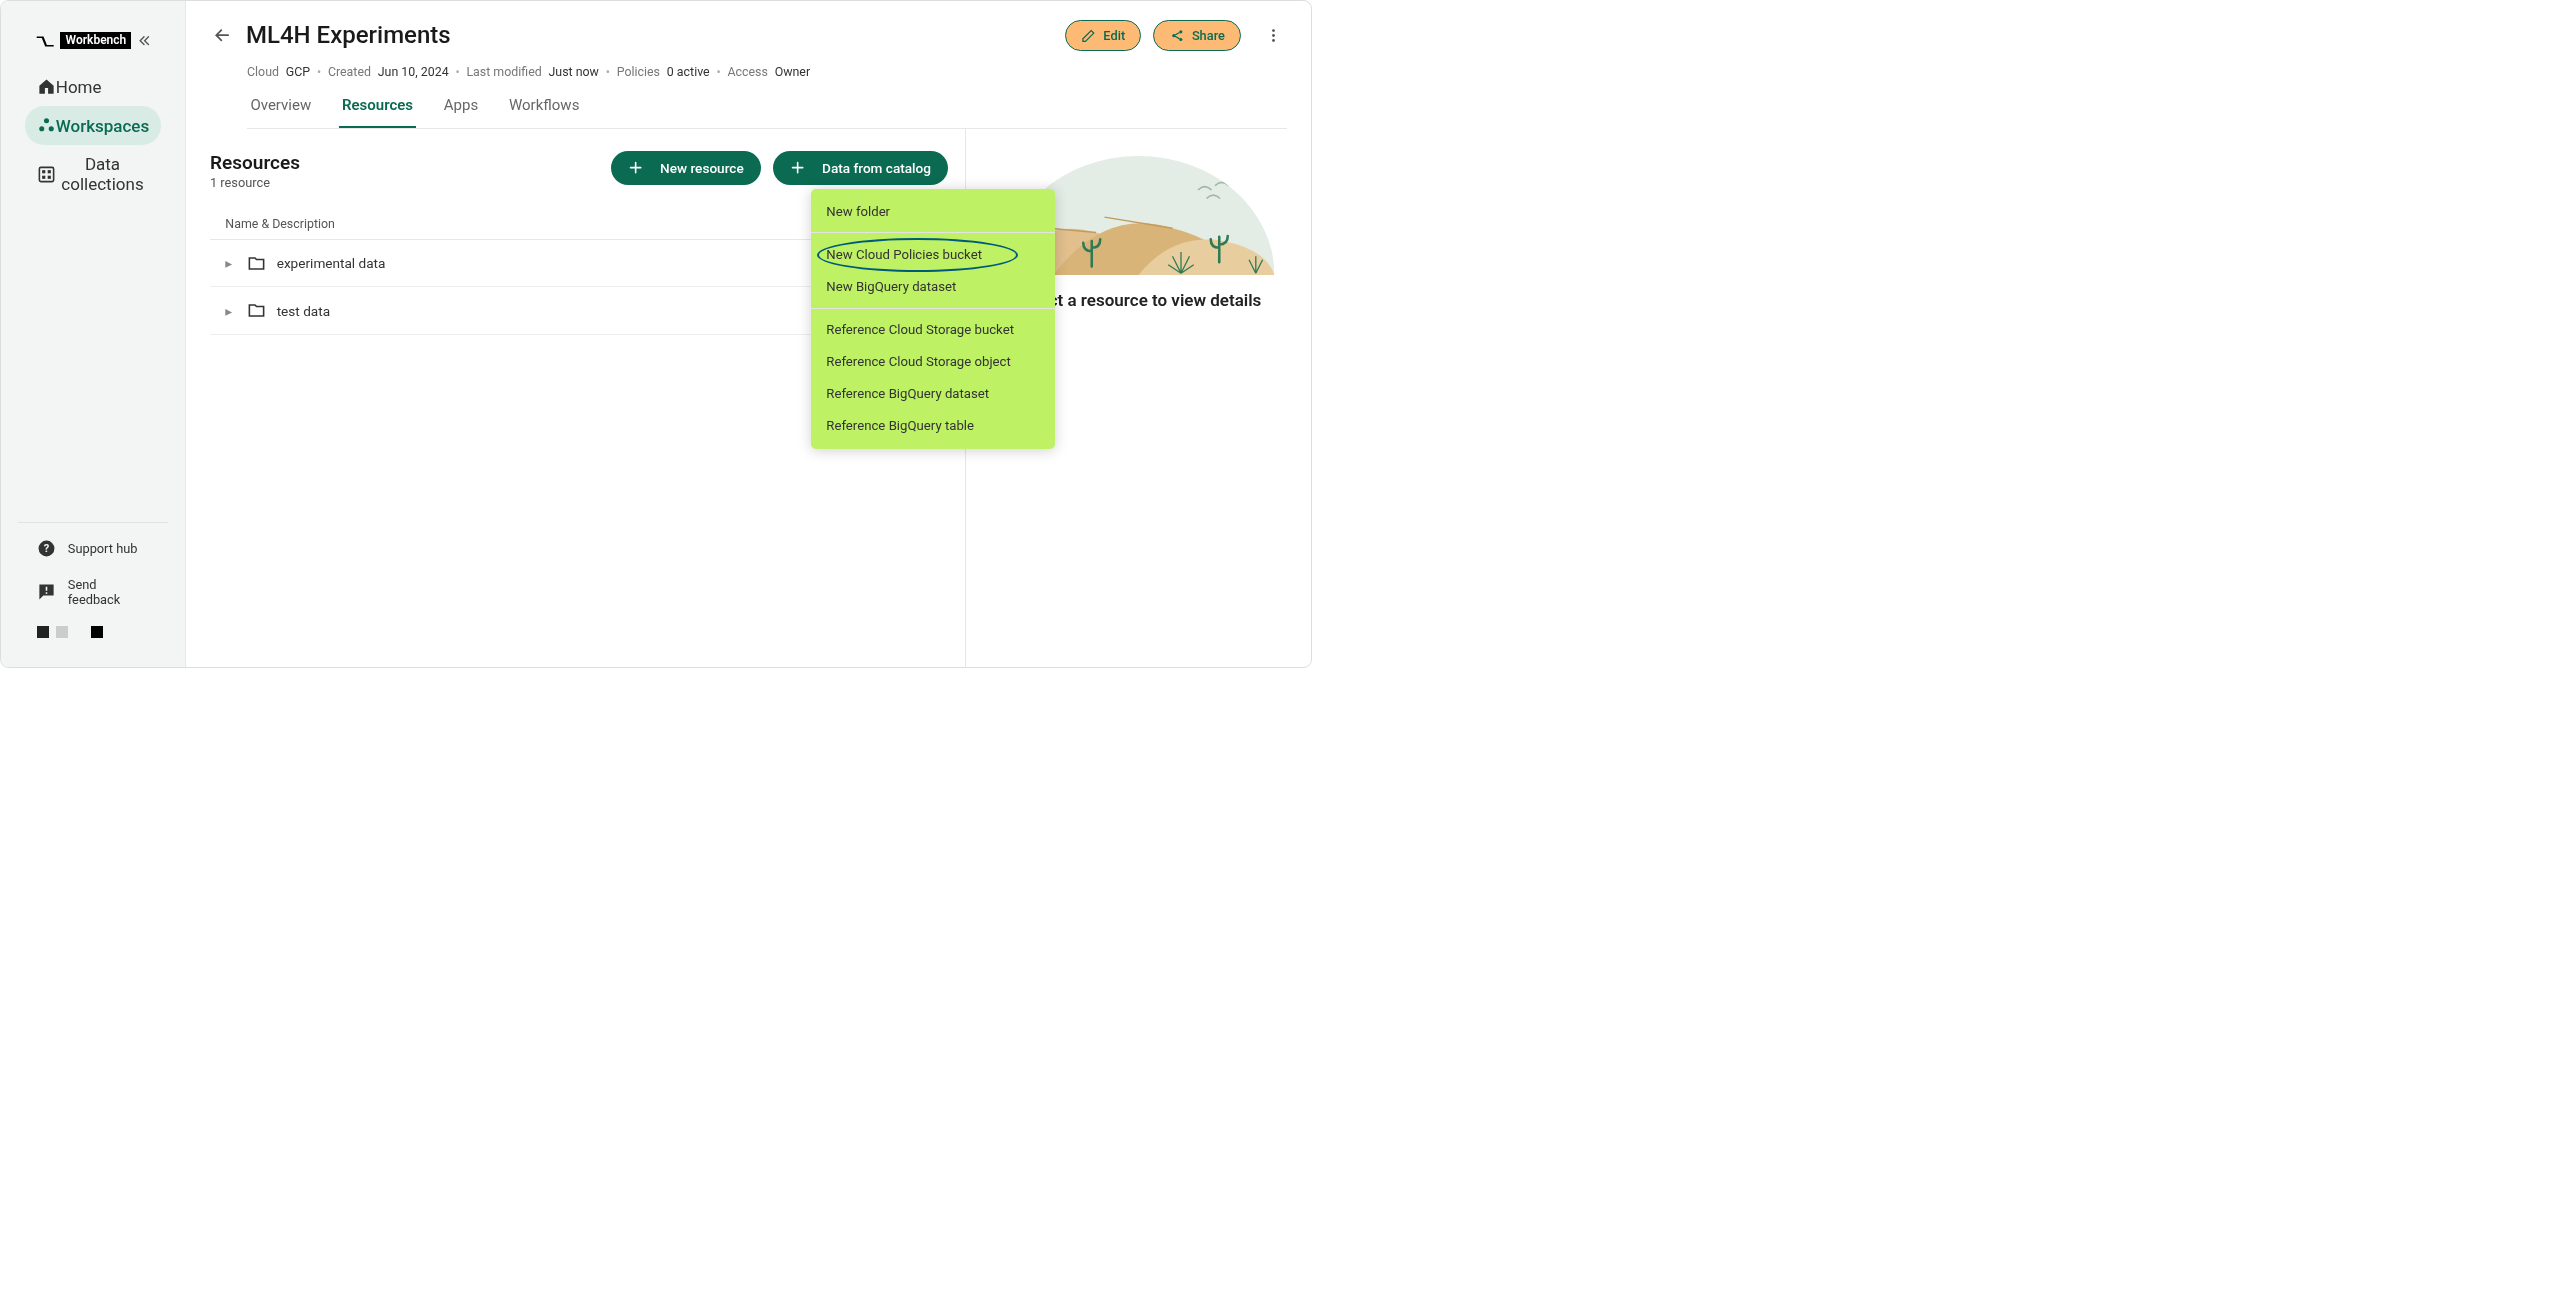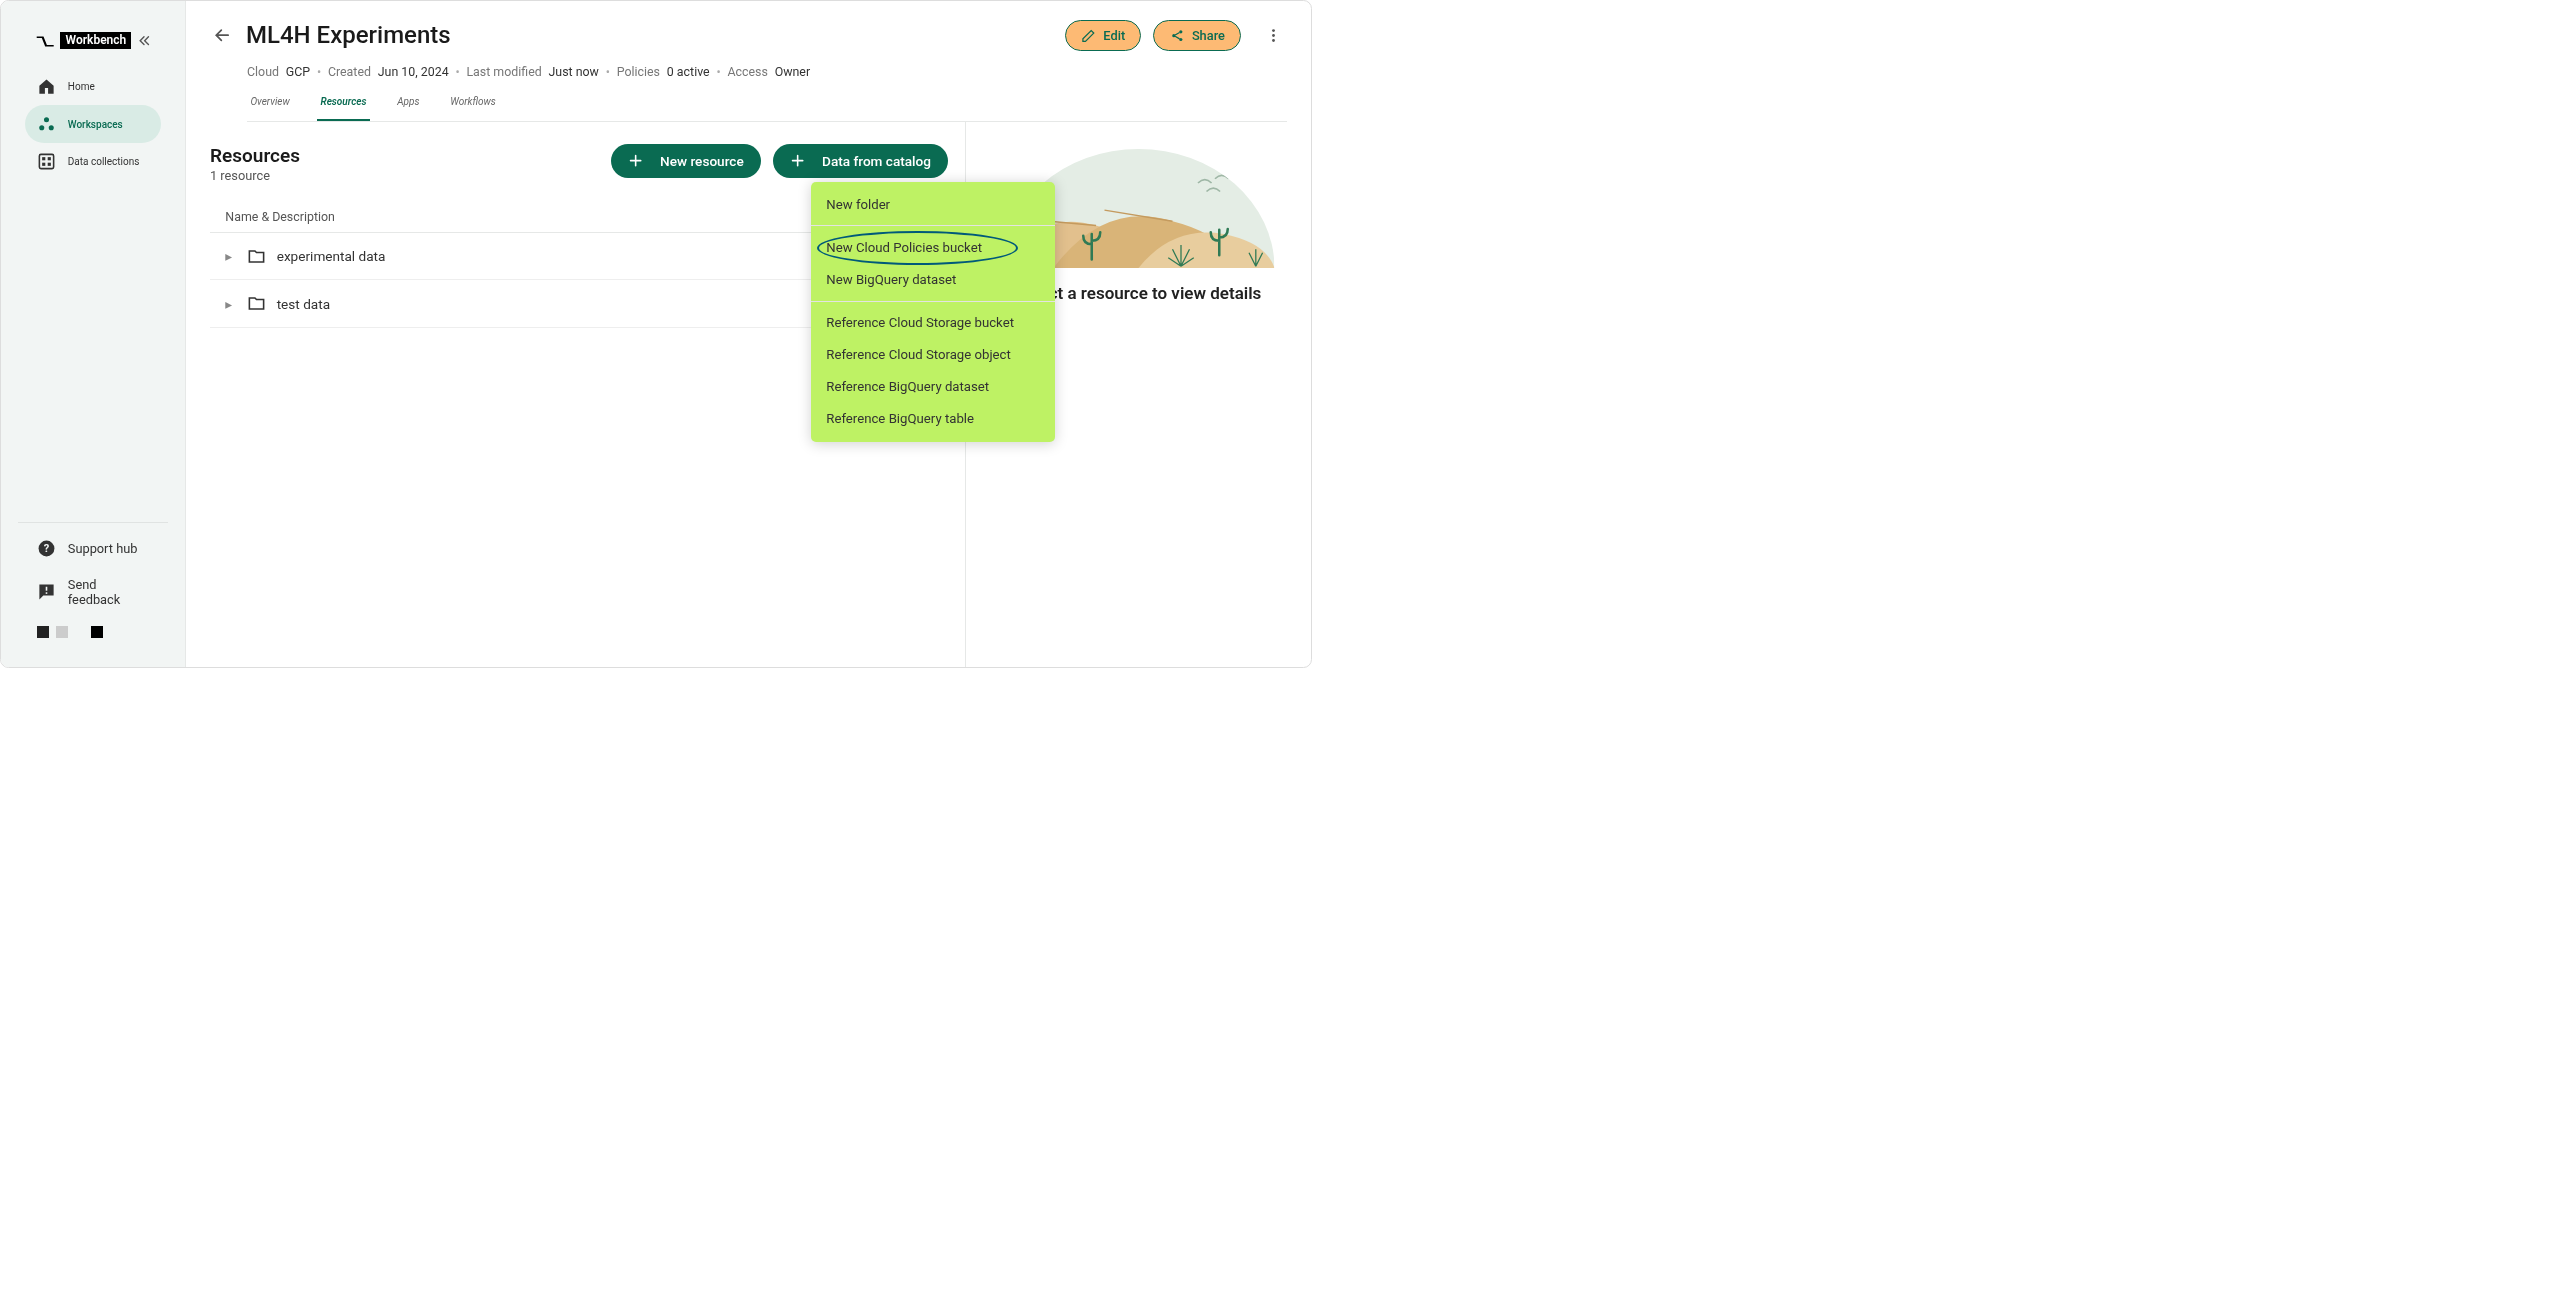--- a/index.html
+++ b/index.html
@@ -8,21 +8,21 @@
     
     
     .sidebar { width: 185px; background: #f2f5f4; border-right: 0.9px solid #e6e8e7; display: flex; flex-direction: column; padding: 17px; }
     .sidebar-header { display: flex; align-items: center; padding: 12px 13.6px 17px 17px; }
     .logo-area { display: flex; align-items: center; gap: 5.1px; flex: 1; }
     .logo-shape { width: 20.4px; height: 15.3px; display: flex; align-items: center; }
     .logo-text { background: #000; color: #fff; font-size: 12px; font-weight: 600; padding: 1.7px 5.1px; }
     .collapse-btn { width: 20.4px; height: 20.4px; display: flex; align-items: center; justify-content: center; color: #555; cursor: pointer; }
     
     .nav-list { padding: 0 6.8px; }
-    .nav-item { display: flex; align-items: center; gap: 12px; padding: 9.4px 12px; border-radius: 19px; cursor: pointer; font-size: 10px; color: #333; }
+    .nav-item { display: flex; align-items: center; gap: 0; padding: 9.4px 12px; border-radius: 19px; cursor: pointer; font-size: 17px; color: #333; text-align: center; }
     .nav-item.active { background: #d9ebe5; color: #0a6b52; font-weight: 500; }
     .nav-icon { width: 19px; height: 19px; display: flex; align-items: center; justify-content: center; }
     
     .sidebar-footer { margin-top: auto; padding: 6.8px; border-top: 0.9px solid #e0e3e2; }
     .footer-item { display: flex; align-items: center; gap: 12px; padding: 9.4px 12px; cursor: pointer; font-size: 12.8px; color: #333; }
     .avatar-row { display: flex; align-items: center; gap: 6.8px; padding: 10.2px 12px 5.1px; }
     .avatar-sq { width: 12px; height: 12px; }
     
     
     .main { flex: 1; display: flex; flex-direction: column; }
@@ -32,21 +32,21 @@
     .page-title { font-size: 24px; font-weight: 500; flex: 1; }
     .edit-btn, .share-btn { display: flex; align-items: center; gap: 6.8px; border: 1.3px solid #0a6b52; color: #0a6b52; background: #fdba74; padding: 6.8px 15.3px; border-radius: 17px; font-size: 12.8px; font-weight: 500; cursor: pointer; }
     .more-btn { width: 27px; height: 27px; display: flex; align-items: center; justify-content: center; color: #555; cursor: pointer; margin-left: 6.8px; }
     
     .meta-row { display: flex; align-items: center; gap: 6.8px; font-size: 12.4px; color: #555; margin-left: 37px; margin-bottom: 17px; }
     .meta-label { color: #777; }
     .meta-val { color: #333; }
     .meta-sep { color: #aaa; }
     
     .tabs { display: flex; gap: 24px; margin-left: 37px; border-bottom: 0.9px solid #e6e8e7; }
-    .tab { padding: 0 3.4px 12px 3.4px; font-size: 10px; color: #666; cursor: pointer; border-bottom: 2.6px solid transparent; margin-bottom: -0.9px; font-style: italic; }
+    .tab { padding: 0 3.4px 12px 3.4px; font-size: 15px; color: #666; cursor: pointer; border-bottom: 2.6px solid transparent; margin-bottom: -0.9px; }
     .tab.active { color: #0a6b52; font-weight: 600; border-bottom-color: #0a6b52; }
     
     
     .content { flex: 1; display: flex; }
     .content-left { flex: 1; padding: 22px 17px 22px 24px; position: relative; }
     .section-header { display: flex; align-items: flex-start; margin-bottom: 17px; margin-left: 0; }
     .section-titles { flex: 1; }
     .section-title { font-size: 19px; font-weight: 600; }
     .section-sub { font-size: 12.8px; color: #555; margin-top: 1.7px; }
     .btn-row { display: flex; gap: 12px; }

